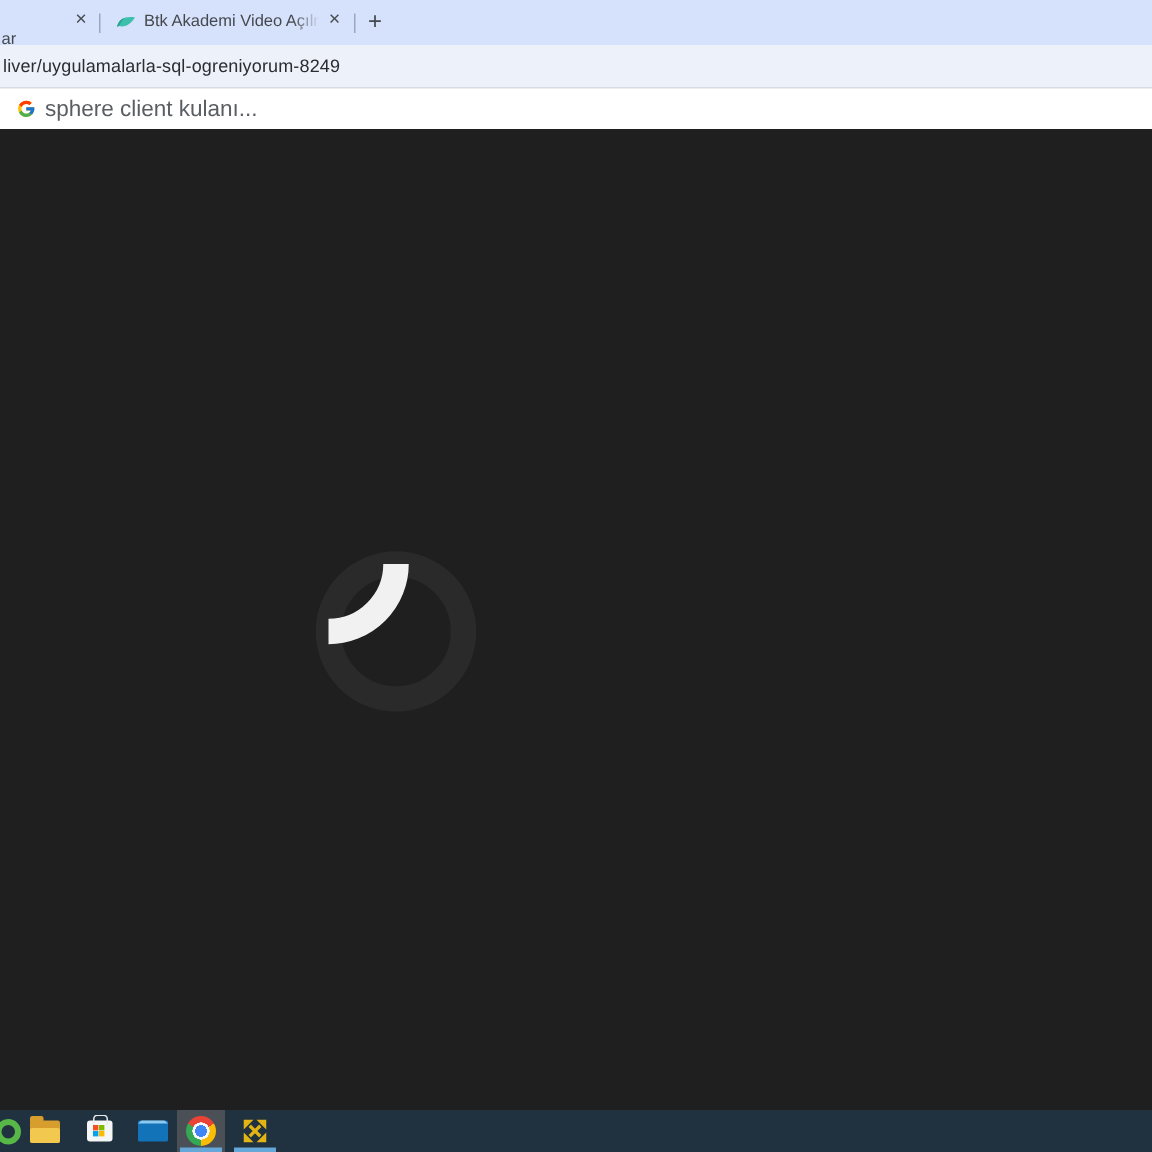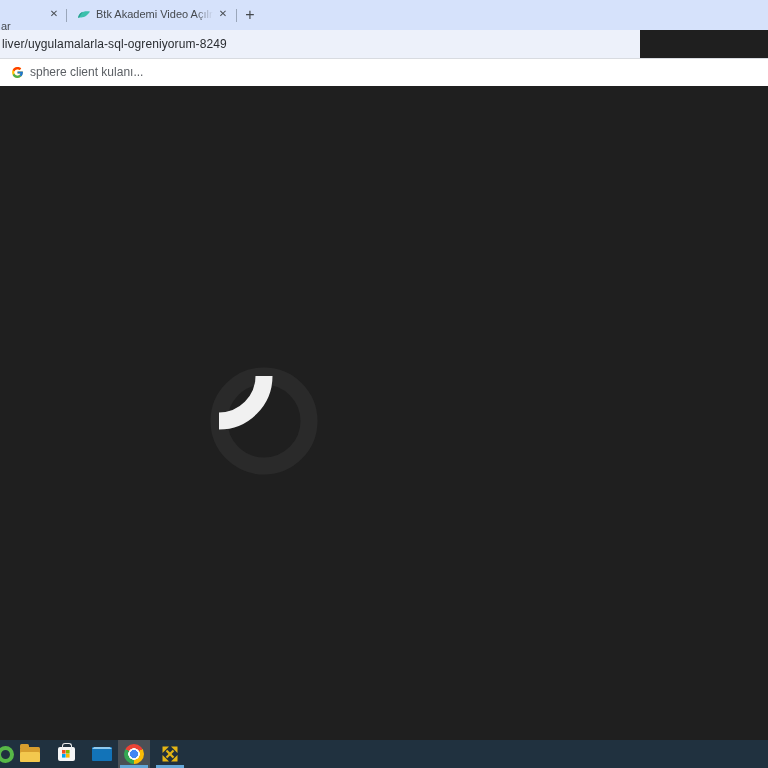--- a/index.html
+++ b/index.html
@@ -20,29 +20,29 @@
   .tab2 .tab-title { position:absolute; left:27px; top:8px; width:117px;
         -webkit-mask-image:linear-gradient(90deg,#000 85%,transparent); 
         mask-image:linear-gradient(90deg,#000 85%,transparent); }
   .tab2 .tab-close { left:146px; }
   .tab-sep { position:absolute; top:9px; width:1px; height:13px; background:#9aa6ba; }
   .sep1 { left:66px; } .sep2 { left:236px; }
   .newtab-btn { position:absolute; left:239px; top:4px; width:22px; height:22px; border-radius:50%;
                 text-align:center; line-height:21px; font-size:16px; color:#44484d; }
 
   
-  .toolbar { position:absolute; top:30px; left:0; width:640px; height:28px; background:#edf1fa; }
+  .toolbar { position:absolute; top:30px; left:0; width:768px; height:28px; background:#edf1fa; }
   .url-text { position:absolute; left:2px; top:0; line-height:28px; font-size:12px; color:#2a2d31;
               white-space:nowrap; letter-spacing:0.1px; }
 
   
   .suggestion-row { position:absolute; top:58px; left:0; width:768px; height:28px; background:#ffffff;
                     border-top:1px solid #d8dbe0; }
   .g-icon { position:absolute; left:11px; top:7px; width:13px; height:13px; }
-  .suggestion-text { position:absolute; left:30px; top:0; line-height:27px; font-size:12px; color:#5a5e63;
+  .suggestion-text { position:absolute; left:30px; top:0; line-height:27px; font-size:15px; color:#5a5e63;
                      white-space:nowrap; }
 
   
   .content { position:absolute; top:86px; left:0; width:768px; height:654px; background:#1f1f1f; }
   .spinner { position:absolute; left:206px; top:277px; width:116px; height:116px; }
 
   
   .taskbar { position:absolute; left:0; top:740px; width:768px; height:28px; background:#20313f; }
   .tb-btn { position:absolute; top:0; width:32px; height:28px; display:flex;
             align-items:center; justify-content:center; }

